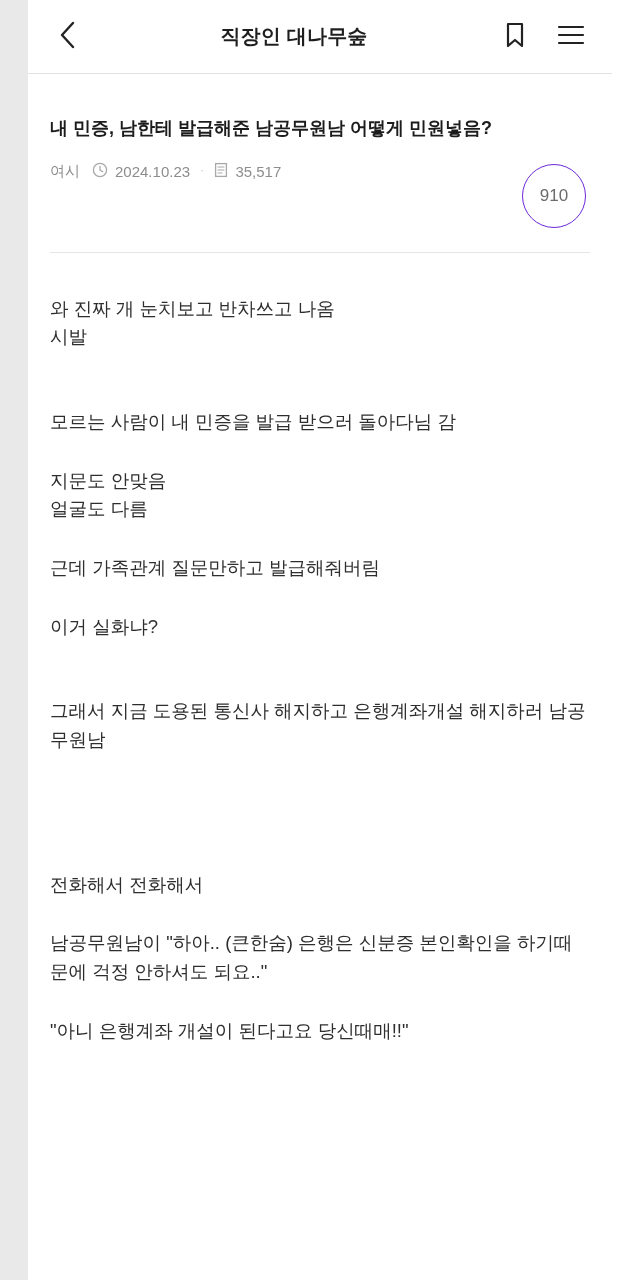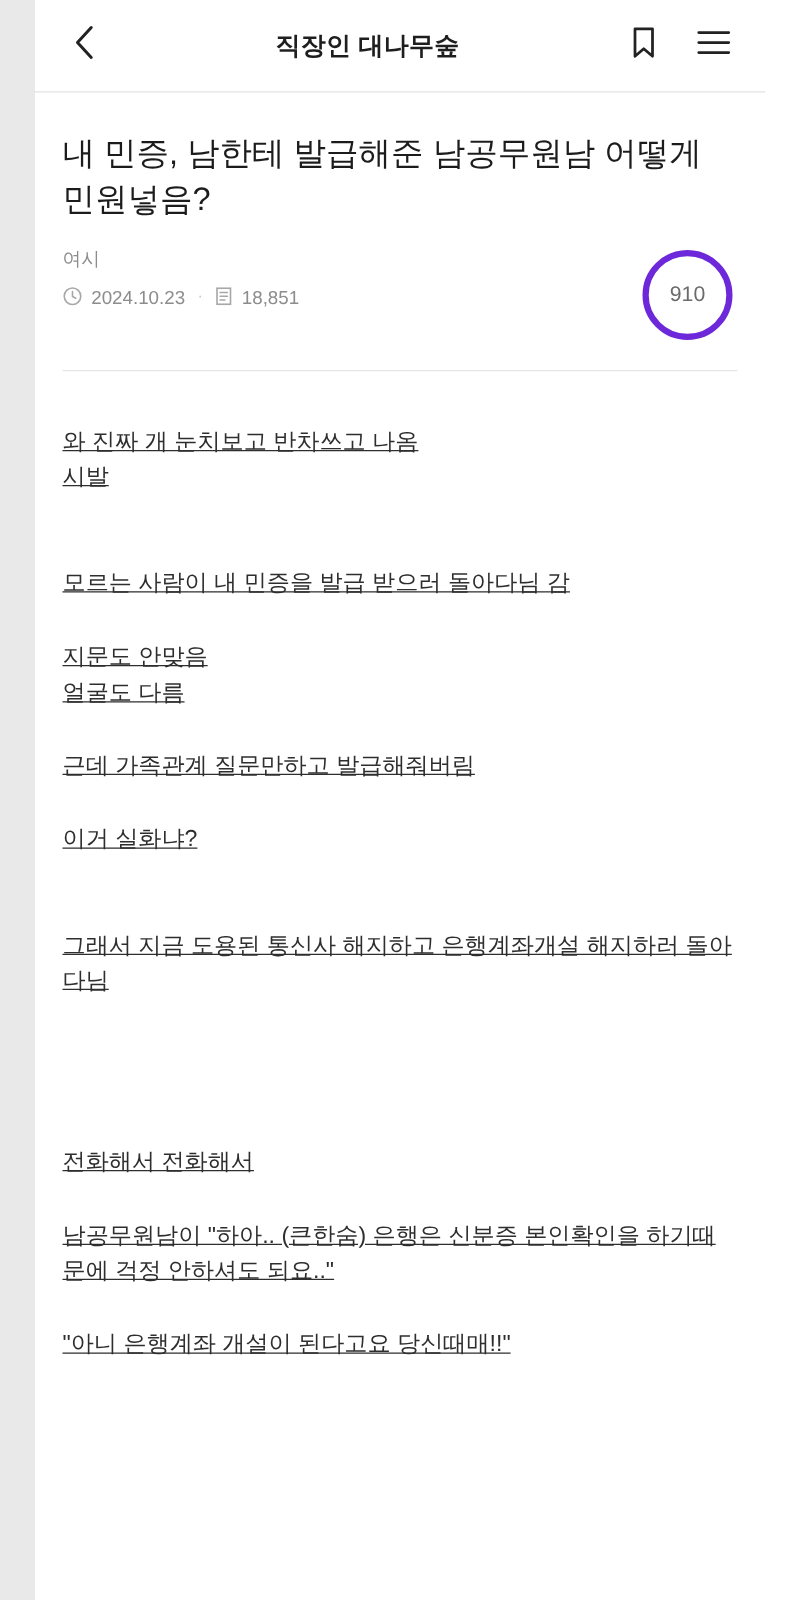--- a/index.html
+++ b/index.html
@@ -87,35 +87,35 @@
     justify-content: center;
     cursor: pointer;
   }
 
   
   .article {
     padding: 26px 22px 0 22px;
     box-sizing: border-box;
   }
   .post-title {
-    font-size: 26px;
-    font-weight: 400;
+    font-size: 18px;
+    font-weight: 700;
     line-height: 1.42;
     color: #1c1c1c;
-    margin: 4px 0 18px 0;
+    margin: 16px 0 18px 0;
     padding-right: 4px;
   }
   .meta-row {
     display: flex;
     align-items: flex-start;
     justify-content: space-between;
   }
   .meta-left {
     display: flex;
-    flex-direction: column;
+    flex-direction: row;
     gap: 12px;
     padding-top: 2px;
   }
   .meta-author {
     font-size: 15px;
     color: #8d8d8d;
   }
   .meta-stats {
     display: flex;
     gap: 8px;
@@ -129,21 +129,21 @@
   }
   .meta-item {
     display: inline-flex;
     align-items: center;
     gap: 7px;
   }
   .count-badge {
     width: 62px;
     height: 62px;
     border-radius: 50%;
-    border: 5px solid #6d28d9;
+    border: 1px solid #6d28d9;
     display: flex;
     align-items: center;
     justify-content: center;
     font-size: 17px;
     color: #6b6b6b;
     background: #fff;
     margin-top: 4px;
     margin-right: 4px;
     cursor: pointer;
   }
@@ -163,21 +163,20 @@
   }
   .para {
     margin: 0;
     white-space: pre-line;
   }
   .gap-lg { height: 42px; }
   .gap-md { height: 30px; }
   .gap-xl { height: 56px; }
   .clip-bottom {
     overflow: hidden;
-    text-decoration: underline;
   }
 </style>
 </head>
 <body>
 
 <div class="page">
   <div class="gutter-left"></div>
   <div class="gutter-right"></div>
 
   <div class="content">
@@ -226,21 +225,21 @@
               <span>2024.10.23</span>
             </span>
             <span class="meta-sep">·</span>
             <span class="meta-item">
               <span>
                 <svg width="14" height="16" viewBox="0 0 14 16" fill="none" xmlns="http://www.w3.org/2000/svg">
                   <rect x="1.6" y="1.6" width="10.8" height="12.8" stroke="#a8a8a8" stroke-width="1.3"></rect>
                   <path d="M4 5 H10 M4 8 H10 M4 11 H8" stroke="#a8a8a8" stroke-width="1.1" stroke-linecap="round"></path>
                 </svg>
               </span>
-              <span>18,851</span>
+              <span>35,517</span>
             </span>
           </div>
         </div>
         <div class="count-badge">910</div>
       </div>
 
       <div class="divider"></div>
     </div>
 
     <div class="post-body clip-bottom">
@@ -250,21 +249,21 @@
       <div class="gap-xl"></div>
       <p class="para">모르는 사람이 내 민증을 발급 받으러 돌아다님 감</p>
       <div class="gap-md"></div>
       <p class="para">지문도 안맞음
 얼굴도 다름</p>
       <div class="gap-md"></div>
       <p class="para">근데 가족관계 질문만하고 발급해줘버림</p>
       <div class="gap-md"></div>
       <p class="para">이거 실화냐?</p>
       <div class="gap-xl"></div>
-      <p class="para">그래서 지금 도용된 통신사 해지하고 은행계좌개설 해지하러 돌아다님</p>
+      <p class="para">그래서 지금 도용된 통신사 해지하고 은행계좌개설 해지하러 남공무원남</p>
       <div class="gap-md"></div>
       <div class="gap-xl"></div>
       <div class="gap-md"></div>
       <p class="para">전화해서 전화해서</p>
       <div class="gap-md"></div>
       <p class="para">남공무원남이 "하아.. (큰한숨) 은행은 신분증 본인확인을 하기때문에 걱정 안하셔도 되요.."</p>
       <div class="gap-md"></div>
       <p class="para">"아니 은행계좌 개설이 된다고요 당신때매!!"</p>
     </div>
 

